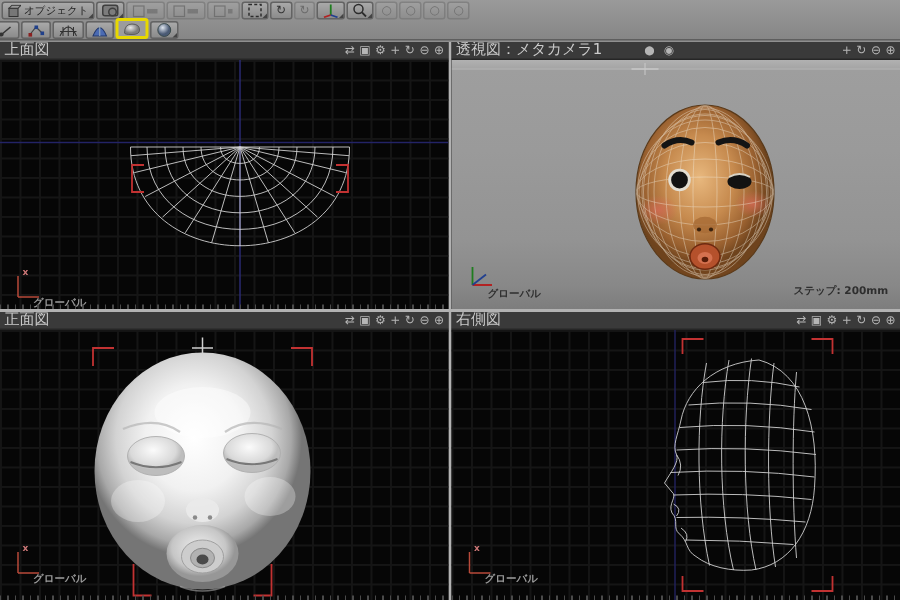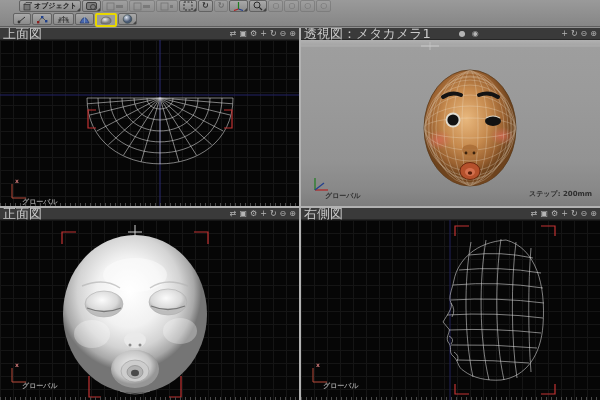--- a/index.html
+++ b/index.html
@@ -3,21 +3,21 @@
 <meta charset="utf-8">
 <style>
   html,body{margin:0;padding:0;background:#555;}
   *{box-sizing:border-box;}
   .app{position:relative;width:600px;height:400px;background:#8f8f8f;
        font-family:"DejaVu Sans",sans-serif;overflow:hidden;user-select:none;}
 
   
   .toolbar{position:absolute;top:0;left:0;width:600px;height:27px;
            background:linear-gradient(#9a9a9a,#868686);border-bottom:1px solid #5e5e5e;}
-  .tb-row{display:flex;align-items:flex-start;height:13px;padding-left:19px;gap:1px;font-weight:bold;}
+  .tb-row{display:flex;align-items:flex-end;height:13px;padding-left:1px;gap:1px;}
   .tb-btn{display:flex;align-items:center;gap:2px;height:12px;padding:0 3px;
           background:linear-gradient(#a9a9a9,#8b8b8b);border:1px solid #636363;
           border-radius:2px;font-size:7px;color:#1d1d1d;position:relative;}
   .tb-btn .corner{position:absolute;right:0;bottom:0;width:0;height:0;
           border-left:3px solid transparent;border-bottom:3px solid #444;}
   .tb-btn.disabled{opacity:.42;}
   .tb-btn.active{border:2px solid #e8d800;background:#9c9c9c;height:14px;}
   .glyph{font-size:8px;line-height:1;color:#333;}
   .cam{width:11px;height:8px;border:1px solid #3f3f3f;border-radius:2px;
        background:#7c7c7c;position:relative;}
@@ -25,21 +25,21 @@
        border:1px solid #3f3f3f;border-radius:50%;}
 
   
   .vp-grid{position:absolute;top:28px;left:0;width:600px;height:372px;
            display:grid;grid-template-columns:299px 2px 299px;
            grid-template-rows:178px 2px 192px;background:#b2b2b2;}
   .vp{position:relative;overflow:hidden;background:#060606;}
   .vp-header{position:absolute;top:0;left:0;right:0;height:12px;background:#3a3a3a;
              border-bottom:1px solid #262626;display:flex;align-items:center;
              padding:0 3px;z-index:5;}
-  .vp-label{font-size:13px;color:#cbcbcb;white-space:nowrap;line-height:12px;}
+  .vp-label{font-size:10px;color:#cbcbcb;white-space:nowrap;line-height:12px;}
   .hdr-icons{margin-left:auto;display:flex;gap:3px;}
   .hdr-ic{font-size:8px;color:#b5b5b5;line-height:12px;cursor:pointer;}
   .vp-body{position:absolute;left:0;right:0;top:12px;bottom:0;font-weight:bold;}
   .dark-body{background-color:#060606;
     background-image:linear-gradient(#151515 1px,transparent 1px),
                      linear-gradient(90deg,#151515 1px,transparent 1px);
     background-size:13px 13px;}
   .persp-body{background:linear-gradient(180deg,#b1b1b1 0px,#a6a6a6 5px,#9e9e9e 6px,
               #9a9a9a 60px,#939393 120px,#888 150px,#7d7d7d 166px);}
   .ruler{position:absolute;left:0;right:0;bottom:0;height:3px;

